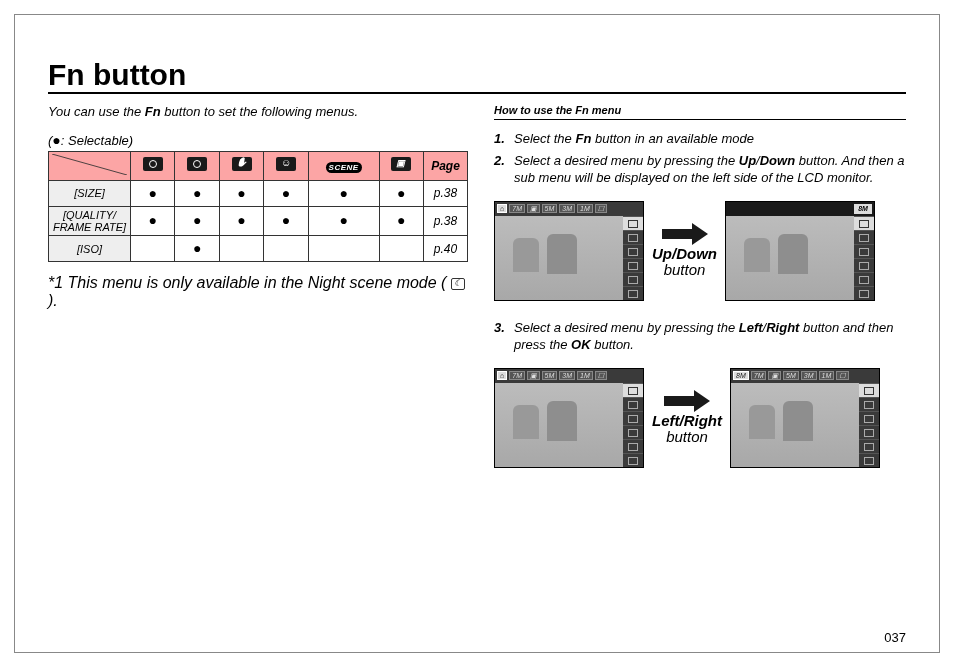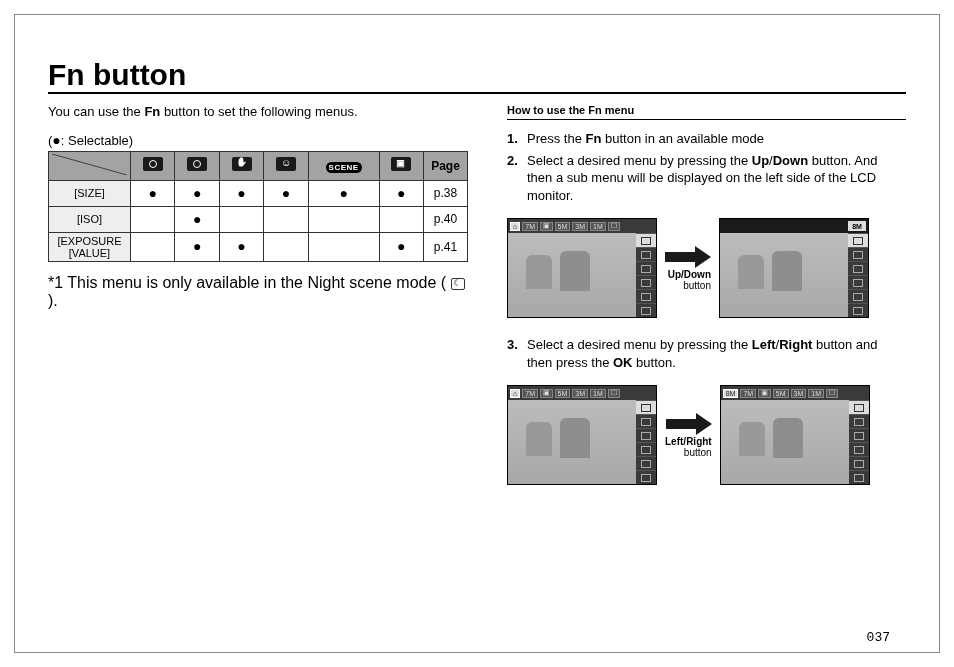--- a/index.html
+++ b/index.html
@@ -11,29 +11,29 @@
     color: #000;
     position: relative;
     padding: 58px 48px 28px 48px;
     font-size: 13px;
   }
   .frame { position:absolute; left:14px; top:14px; right:14px; bottom:14px; border:1px solid #888;}
   h1.title {
     font-size: 30px; font-weight: bold; border-bottom: 2px solid #000;
     margin-bottom: 10px;
   }
-  .cols { display:flex; gap: 39px; }
+  .cols { display:flex; gap: 26px; font-style: italic; }
   .left { width: 420px; }
   .right { flex:1; }
   .intro { font-size:13px; margin-bottom:12px; line-height:1.3;}
   .intro b { font-weight:bold;}
   .legend { font-size:13px; margin-bottom:3px;}
   table.sel { border-collapse: collapse; width:100%; font-size:12px;}
   table.sel th, table.sel td { border:1px solid #333; text-align:center; padding:2px 3px; vertical-align:middle;}
-  table.sel th { background:#a3a3a3; font-weight:bold; height:26px;}
+  table.sel th { background:#fca5a5; font-weight:bold; height:26px;}
   table.sel td.rowlab { background:#eee; font-size:11px; line-height:1.1; height:26px;}
   table.sel td.page { font-size:12px;}
   .diag { position:relative; width:100%; height:100%; }
   .mode-icon { display:inline-block; width:20px; height:14px; background:#1a1a1a; border-radius:2px; position:relative;}
   .mode-icon.cam::after{content:"";position:absolute;left:6px;top:3px;width:8px;height:8px;border:1.5px solid #fff;border-radius:50%;box-sizing:border-box;}
   .mode-icon.cam::before{content:"";position:absolute;left:2px;top:0px;width:3px;height:2px;background:#1a1a1a;}
   .mode-icon.hand::after{content:"✋";font-size:9px;position:absolute;left:5px;top:0px;filter:grayscale(1) brightness(2);}
   .mode-icon.face::after{content:"☺";color:#fff;font-size:10px;position:absolute;left:5px;top:0px;}
   .mode-icon.mov::after{content:"▣";color:#fff;font-size:9px;position:absolute;left:5px;top:1px;}
   .scene-badge{display:inline-block;background:#000;color:#fff;font-size:8px;font-weight:bold;padding:1px 3px;border-radius:6px;letter-spacing:0.5px;}
@@ -52,25 +52,25 @@
   .lcd .photo::after{content:"";position:absolute;left:52px;top:18px;width:30px;height:40px;background:#8e8e8e;border-radius:6px 6px 0 0;}
   .lcd .topbar{position:absolute;left:0;right:0;top:0;height:14px;background:#3a3a3a;display:flex;align-items:center;padding:0 2px;gap:2px;}
   .lcd .topbar .ic{height:9px;background:#555;border:1px solid #888;font-size:7px;color:#ddd;display:flex;align-items:center;justify-content:center;padding:0 2px;}
   .lcd .topbar .ic.active{background:#ddd;color:#222;border-color:#fff;}
   .lcd .sidebar{position:absolute;right:0;top:14px;bottom:0;width:20px;background:#3a3a3a;display:flex;flex-direction:column;}
   .lcd .sidebar .si{flex:1;border-top:1px solid #555;position:relative;}
   .lcd .sidebar .si.active{background:#ddd;}
   .lcd .sidebar .si::after{content:"";position:absolute;left:5px;top:3px;width:8px;height:6px;border:1px solid #aaa;}
   .lcd .sidebar .si.active::after{border-color:#333;}
   .lcd .corner{position:absolute;right:2px;top:2px;width:18px;height:10px;background:#ddd;color:#000;font-size:7px;font-weight:bold;display:flex;align-items:center;justify-content:center;}
-  .arrow{display:flex;flex-direction:column;align-items:flex-end;font-size:10px;font-weight:bold;line-height:1.1;}
+  .arrow{display:flex;flex-direction:column;align-items:center;font-size:15px;font-weight:bold;line-height:1.1;}
   .arrow svg{width:46px;height:22px;}
   .arrow .lbl{margin-top:1px;}
   .arrow .sub{font-weight:normal;}
-  .pgnum{position:absolute;right:64px;bottom:22px;font-size:13px;font-family:Liberation Mono, monospace;}
+  .pgnum{position:absolute;right:48px;bottom:22px;font-size:13px;}
 </style>
 </head>
 <body>
 <div class="frame"></div>
 
 <h1 class="title">Fn button</h1>
 
 <div class="cols">
   <div class="left">
     <p class="intro">
@@ -102,54 +102,54 @@
             <td class="rowlab">[SIZE]</td>
             <td><span class="dot">●</span></td>
             <td><span class="dot">●</span></td>
             <td><span class="dot">●</span></td>
             <td><span class="dot">●</span></td>
             <td><span class="dot">●</span></td>
             <td><span class="dot">●</span></td>
             <td class="page">p.38</td>
           </tr>
           <tr>
-            <td class="rowlab">[ISO]</td>
-            <td></td>
-            <td><span class="dot">●</span></td>
-            <td></td>
-            <td></td>
-            <td></td>
-            <td></td>
-            <td class="page">p.40</td>
+            <td class="rowlab">[QUALITY/<br>FRAME RATE]</td>
+            <td><span class="dot">●</span></td>
+            <td><span class="dot">●</span></td>
+            <td><span class="dot">●</span></td>
+            <td><span class="dot">●</span></td>
+            <td><span class="dot">●</span></td>
+            <td><span class="dot">●</span></td>
+            <td class="page">p.38</td>
           </tr>
           <tr>
-            <td class="rowlab">[EXPOSURE<br>[VALUE]</td>
-            <td></td>
-            <td><span class="dot">●</span></td>
-            <td><span class="dot">●</span></td>
-            <td></td>
-            <td></td>
-            <td><span class="dot">●</span></td>
-            <td class="page">p.41</td>
+            <td class="rowlab">[ISO]</td>
+            <td></td>
+            <td><span class="dot">●</span></td>
+            <td></td>
+            <td></td>
+            <td></td>
+            <td></td>
+            <td class="page">p.40</td>
           </tr>
         </tbody>
     </table>
 
     <p class="note1">
       <span>*1</span><span> This menu is only available in the Night scene mode ( </span><span class="night-ic"></span><span> ).</span>
     </p>
   </div>
 
   <div class="right">
     <h2 class="section">How to use the Fn menu</h2>
 
     <ol class="steps">
       <li>
         <span class="num">1.</span>
-        <span><span>Press the </span><b>Fn</b><span> button in an available mode</span></span>
+        <span><span>Select the </span><b>Fn</b><span> button in an available mode</span></span>
       </li>
       <li>
         <span class="num">2.</span>
         <span><span>Select a desired menu by pressing the </span><b>Up</b><span>/</span><b>Down</b><span> button. And then a sub menu will be displayed on the left side of the LCD monitor.</span></span>
       </li>
     </ol>
 
     <div class="figrow">
       <div class="lcd">
         <div class="topbar" id="tb1">

